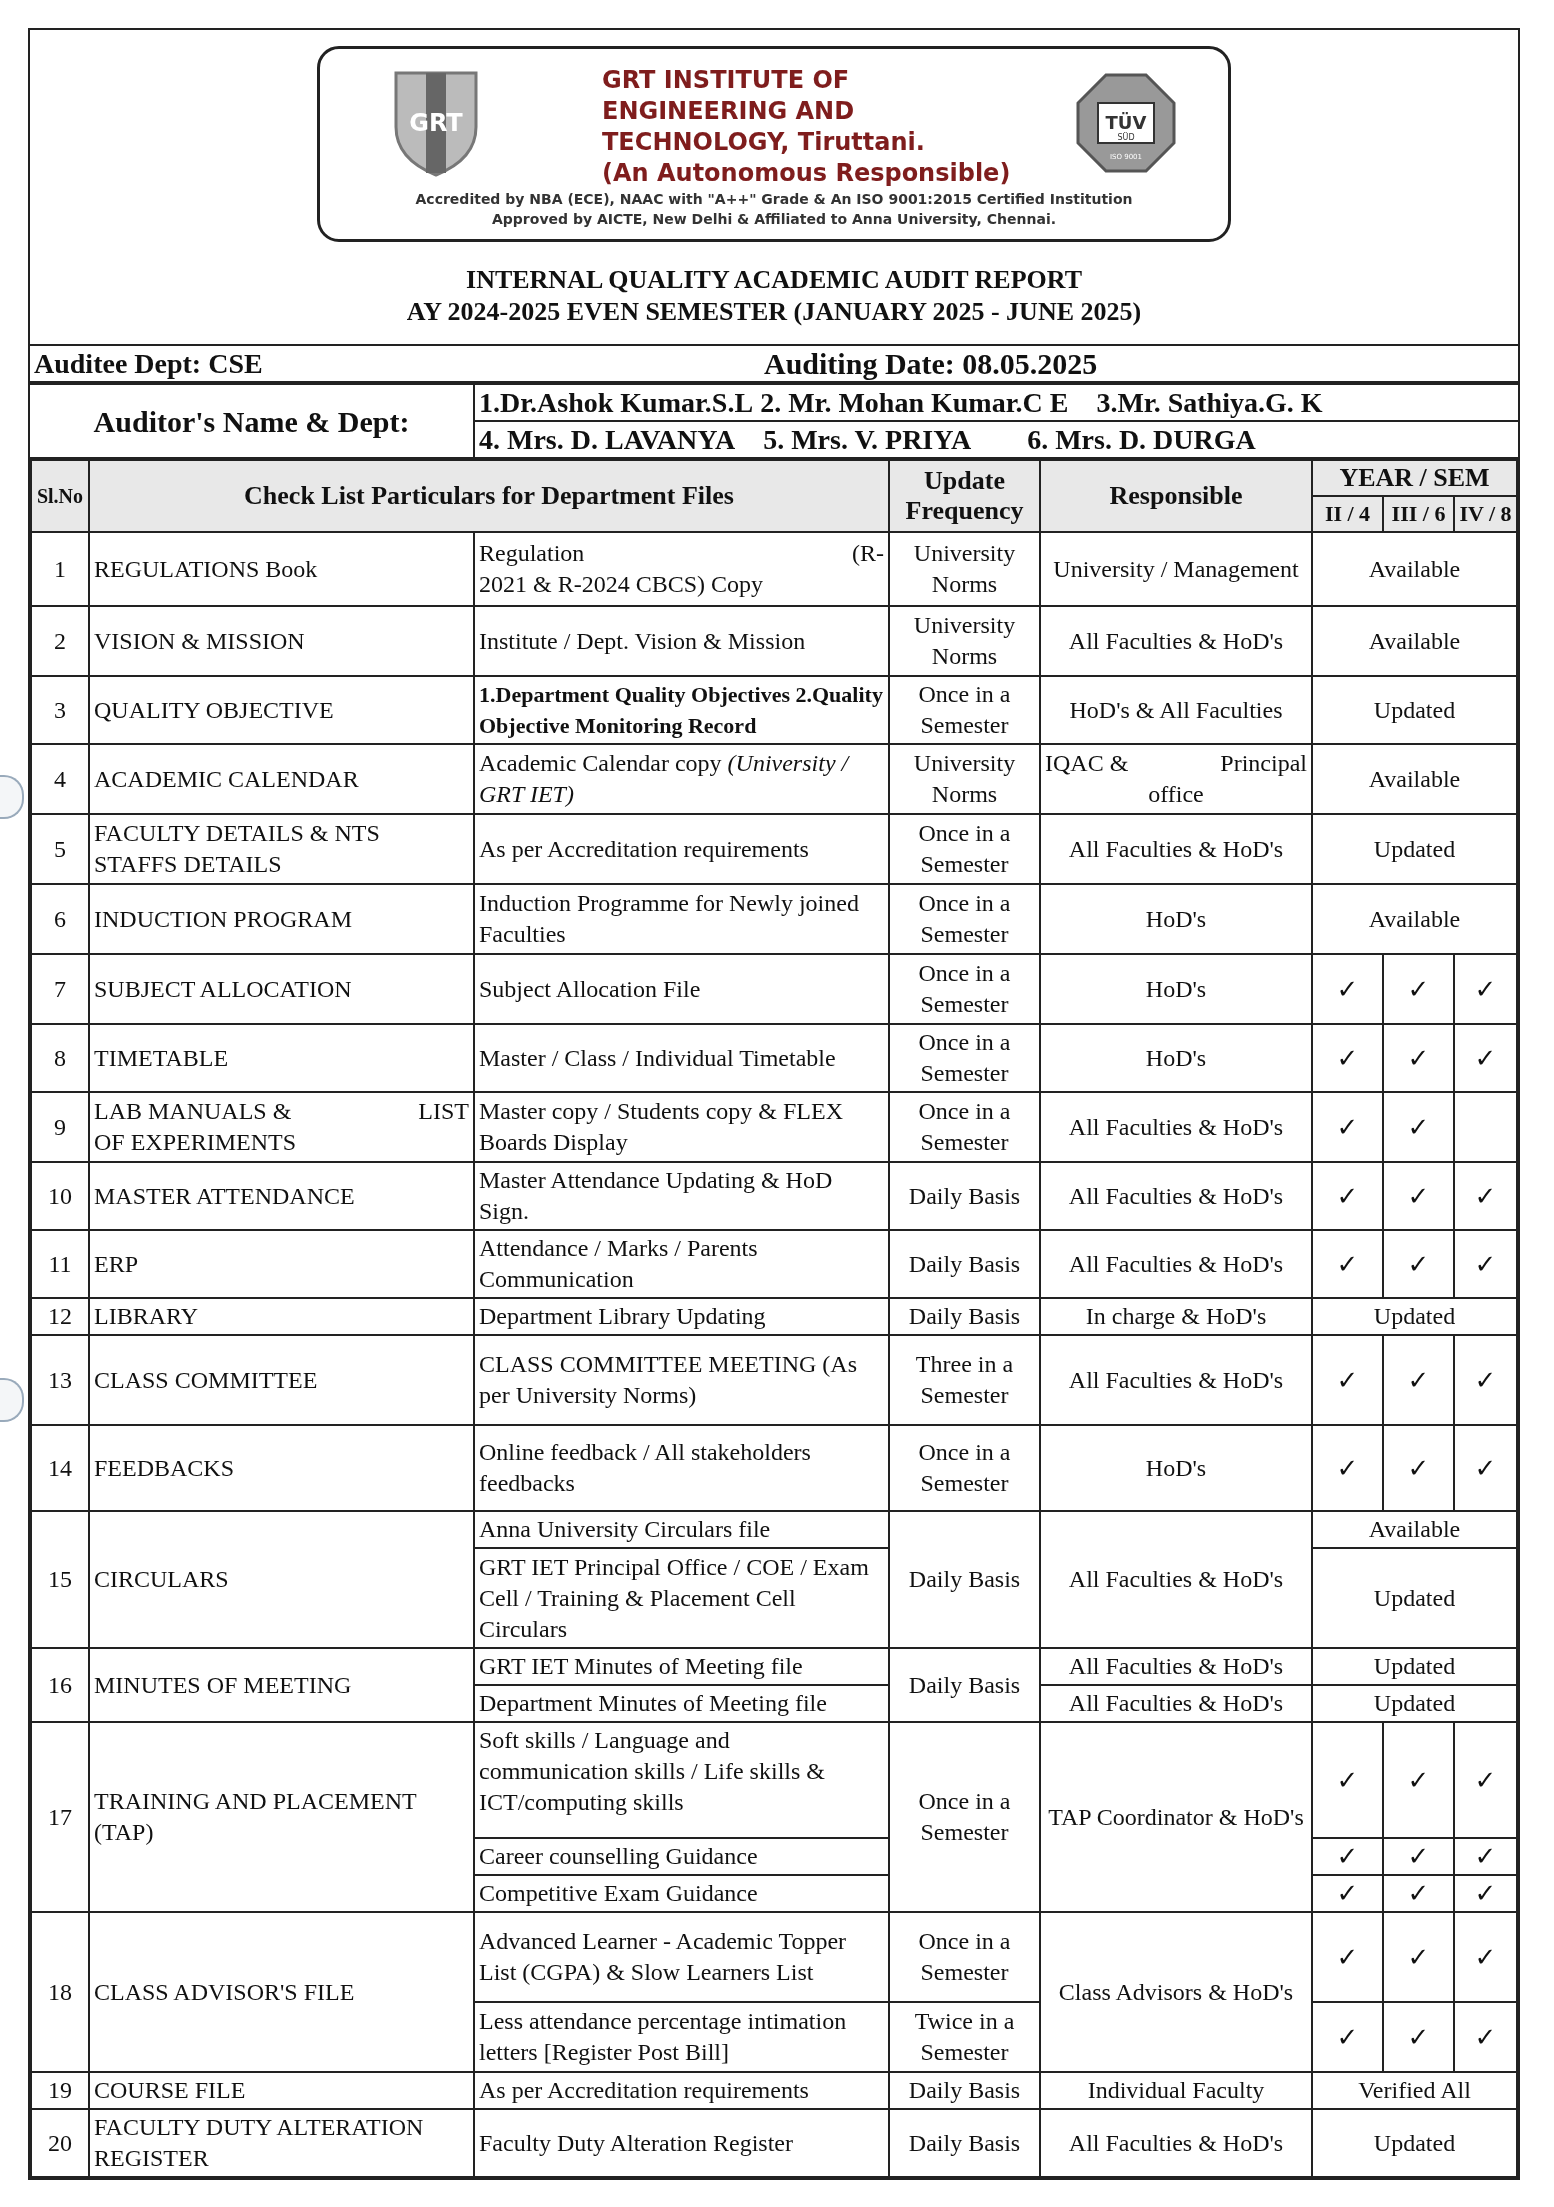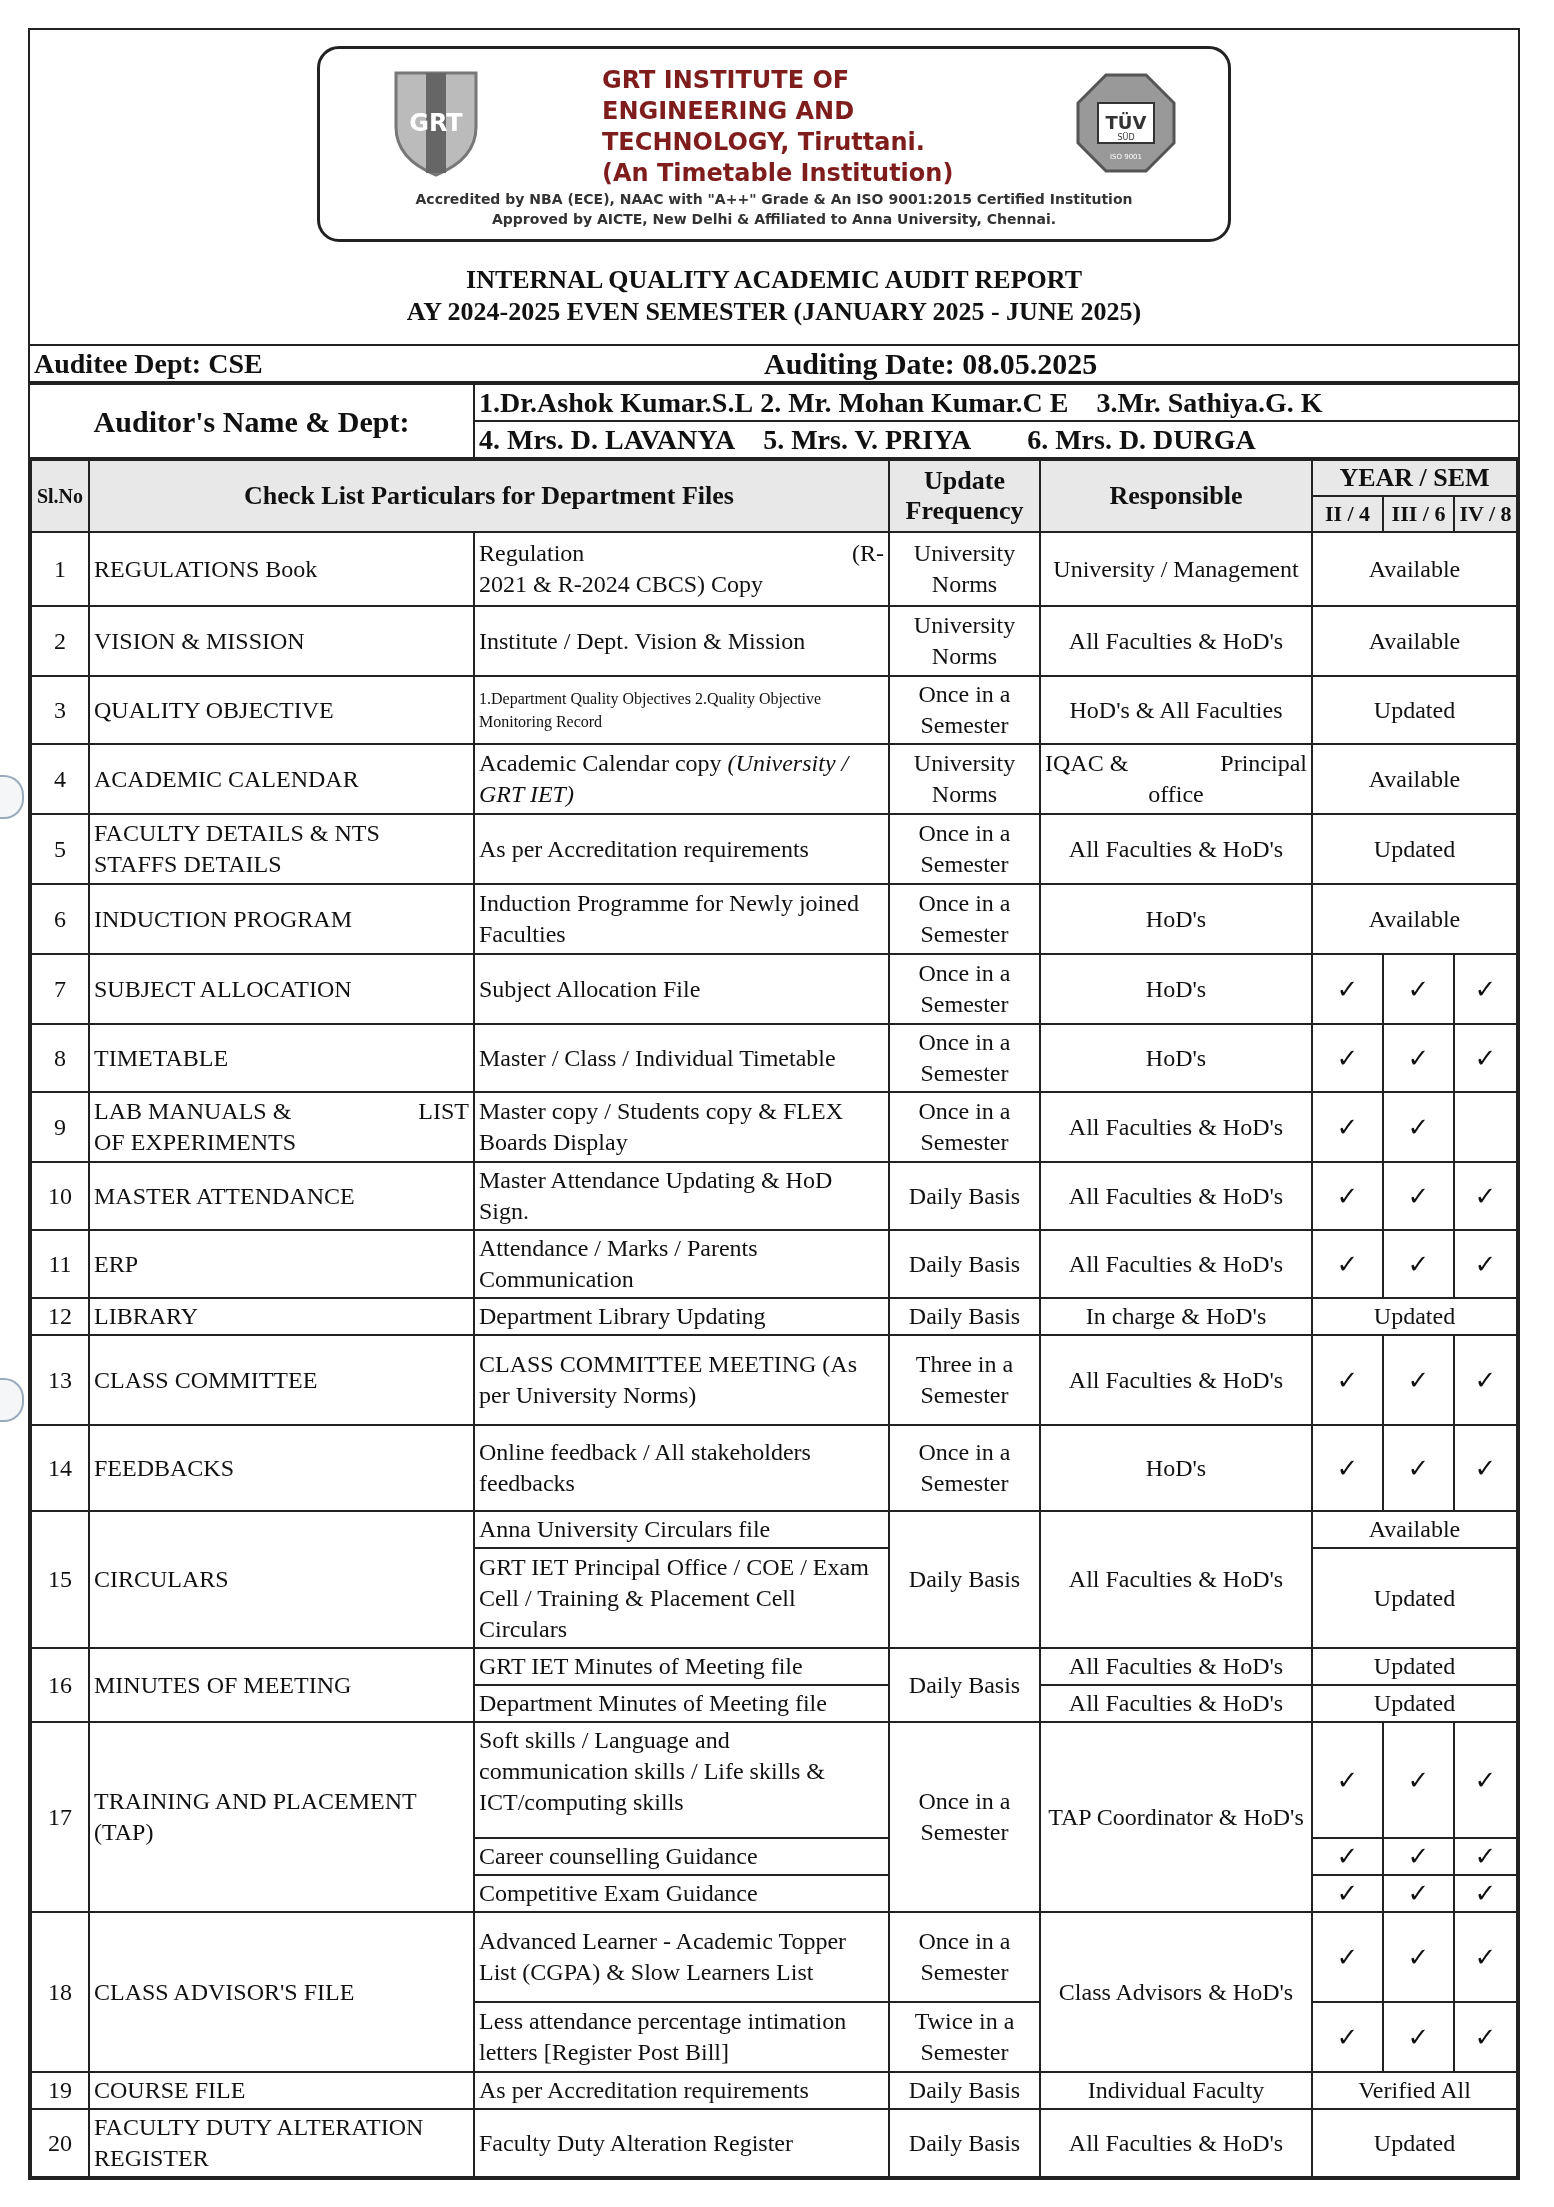--- a/index.html
+++ b/index.html
@@ -13,21 +13,21 @@
   .accr { position:absolute; left:0; right:0; top:140px; text-align:center; font-family:"DejaVu Sans", sans-serif; font-weight:bold; font-size:14px; line-height:20px; color:#333; }
   .title { text-align:center; font-weight:bold; font-size:26px; line-height:32px; margin-top:22px; padding-bottom:16px; }
   table { border-collapse:collapse; width:100%; table-layout:fixed; }
   td, th { border:2px solid #222; padding:2px 4px; vertical-align:middle; font-size:24px; line-height:31px; }
   .meta td { font-weight:bold; font-size:28px; border-left:none; border-right:none; }
   .meta .big { font-size:30px; }
   .hdr th { background:#e8e8e8; font-size:26px; line-height:30px; font-weight:bold; }
   .c { text-align:center; }
   .chk { text-align:center; font-size:26px; }
   .just { display:flex; justify-content:space-between; }
-  .tight { font-size:16px; line-height:23px; }
+  .tight { font-size:22px; line-height:31px;font-weight:bold; }
   .italic { font-style:italic; }
   .punch { position:absolute; left:0; width:22px; height:40px; border-radius:0 20px 20px 0; border:2px solid #9ab; border-left:none; background:#f4f6f8; }
 </style>
 </head>
 <body>
 
 <div class="punch" style="top:775px;"></div>
 <div class="punch" style="top:1378px;"></div>
 
 <div class="page">
@@ -35,21 +35,21 @@
   <div class="header-box">
     <svg class="logo-grt" viewBox="0 0 96 112">
       <path d="M8 6 L88 6 L88 60 Q88 92 48 108 Q8 92 8 60 Z" fill="#bbb" stroke="#777" stroke-width="3"></path>
       <rect x="38" y="6" width="20" height="100" fill="#666"></rect>
       <text x="48" y="64" text-anchor="middle" font-family="DejaVu Sans, sans-serif" font-weight="bold" font-size="24" fill="#fff">GRT</text>
     </svg>
     <div class="inst">
       <div>GRT INSTITUTE OF</div>
       <div>ENGINEERING AND</div>
       <div>TECHNOLOGY, Tiruttani.</div>
-      <div class="auto">(An Timetable Institution)</div>
+      <div class="auto">(An Autonomous Responsible)</div>
     </div>
     <svg class="logo-tuv" viewBox="0 0 100 100">
       <polygon points="30,2 70,2 98,30 98,70 70,98 30,98 2,70 2,30" fill="#999" stroke="#555" stroke-width="3"></polygon>
       <rect x="22" y="30" width="56" height="40" fill="#fff" stroke="#333" stroke-width="2"></rect>
       <text x="50" y="56" text-anchor="middle" font-family="DejaVu Sans, sans-serif" font-weight="bold" font-size="18" fill="#333">TÜV</text>
       <text x="50" y="67" text-anchor="middle" font-family="DejaVu Sans, sans-serif" font-size="8" fill="#333">SÜD</text>
       <text x="50" y="86" text-anchor="middle" font-family="DejaVu Sans, sans-serif" font-size="7" fill="#fff">ISO 9001</text>
     </svg>
     <div class="accr">
       <div>Accredited by NBA (ECE), NAAC with "A++" Grade &amp; An ISO 9001:2015 Certified Institution</div>

